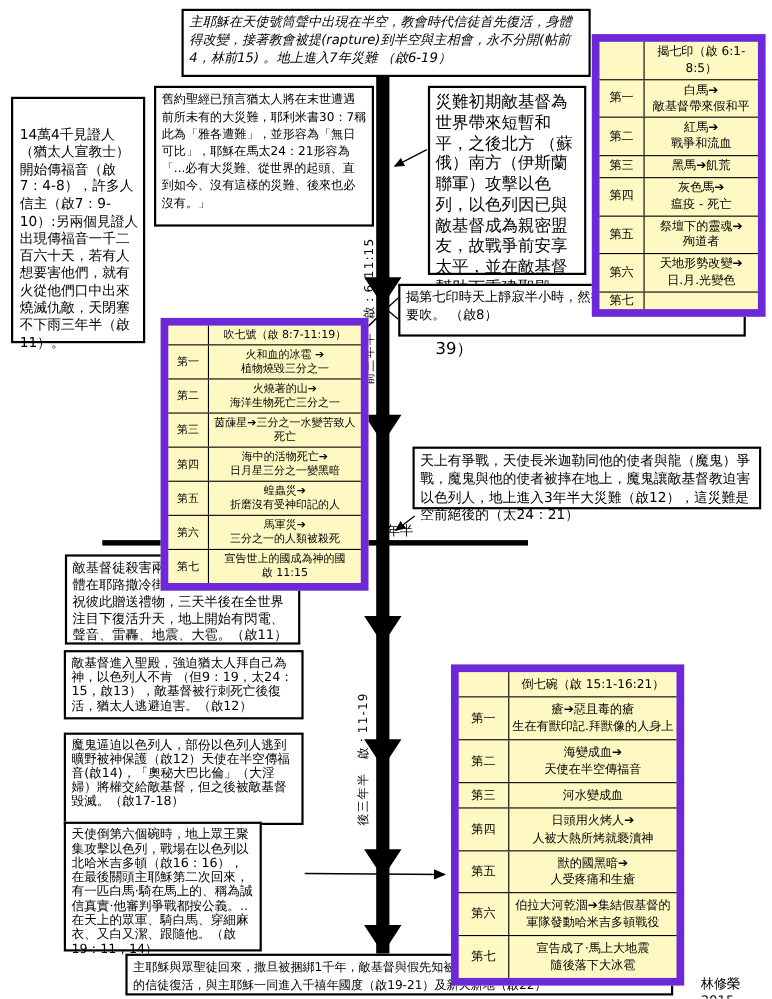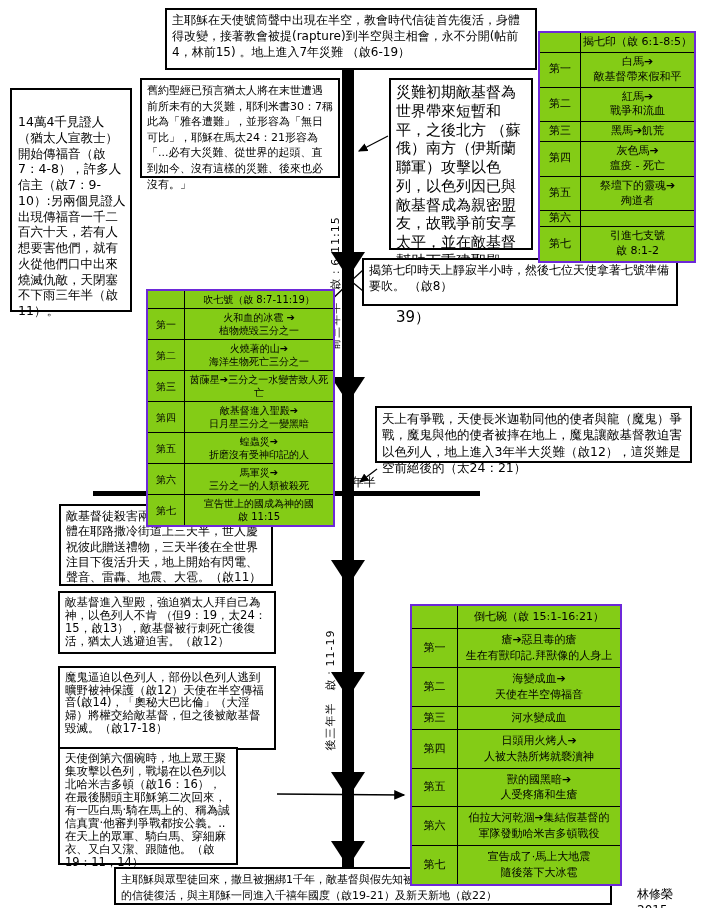--- a/index.html
+++ b/index.html
@@ -10,21 +10,21 @@
   
   .tline{position:absolute;left:342px;width:12px;background:#000;}
   .ah{position:absolute;left:331px;width:0;height:0;
       border-left:17px solid transparent;border-right:17px solid transparent;
       border-top:26px solid #000;}
   #midline{position:absolute;left:93px;top:491px;width:387px;height:5px;background:#000;}
   .vlabel{position:absolute;width:170px;height:14px;font-size:11px;line-height:14px;
           white-space:nowrap;text-align:center;transform:rotate(-90deg);letter-spacing:1px;}
   #mid-label{position:absolute;left:344px;top:474px;font-size:12px;}
   
-  .rtable{position:absolute;border:2px solid #6d28d9;background:#84cc16;box-sizing:border-box;}
+  .rtable{position:absolute;border:7px solid #6d28d9;background:#fef9c3;box-sizing:border-box;}
   .trow{display:flex;border-top:1px solid #000;}
   .trow:first-child{border-top:none;}
   .tnum{width:40px;flex-shrink:0;border-right:1px solid #000;display:flex;
         align-items:center;justify-content:center;}
   .tcontent{flex:1;text-align:center;padding:2px 2px;display:flex;flex-direction:column;
             justify-content:center;}
   #seals-table{left:538px;top:31px;width:158px;font-size:11px;line-height:1.35;}
   #trumpets-table{left:146px;top:289px;width:189px;font-size:10px;line-height:1.3;}
   #trumpets-table .tnum{width:36px;}
   #bowls-table{left:410px;top:604px;width:212px;font-size:11px;line-height:1.45;}
@@ -58,25 +58,25 @@
     </defs>
     <line x1="507" y1="125" x2="531" y2="97" stroke="#000" stroke-width="1.4" marker-end="url(#ar)"></line>
     <line x1="388" y1="136" x2="359" y2="151" stroke="#000" stroke-width="1.2" marker-end="url(#ar)"></line>
     <line x1="363" y1="270" x2="351" y2="281" stroke="#000" stroke-width="1.2"></line>
     <line x1="363" y1="291" x2="351" y2="281" stroke="#000" stroke-width="1.2"></line>
     <line x1="351" y1="281" x2="323" y2="308" stroke="#000" stroke-width="1.4" marker-end="url(#ar)"></line>
     <line x1="377" y1="469" x2="360" y2="482" stroke="#000" stroke-width="1.2" marker-end="url(#ar)"></line>
     <line x1="277" y1="794" x2="404" y2="795" stroke="#000" stroke-width="1.4" marker-end="url(#ar)"></line>
   </svg>
 
-  <div class="box" style="left:165px;top:8px;width:372px;height:62px;">主耶穌在天使號筒聲中出現在半空，教會時代信徒首先復活，身體得改變，接著教會被提(rapture)到半空與主相會，永不分開(帖前4，林前15) 。地上進入7年災難 （啟6-19）</div>
+  <div class="box" style="left:165px;top:8px;width:372px;height:62px;font-style:italic;">主耶穌在天使號筒聲中出現在半空，教會時代信徒首先復活，身體得改變，接著教會被提(rapture)到半空與主相會，永不分開(帖前4，林前15) 。地上進入7年災難 （啟6-19）</div>
 
   <div class="box" style="left:10px;top:88px;width:122px;height:224px;font-size:12.5px;line-height:1.26;padding:24px 4px 4px 6px;">14萬4千見證人（猶太人宣教士）開始傳福音（啟 7：4-8），許多人信主（啟7：9-10）:另兩個見證人出現傳福音一千二百六十天，若有人想要害他們，就有火從他們口中出來燒滅仇敵，天閉塞不下雨三年半（啟11）。</div>
 
-  <div class="box" style="left:140px;top:78px;width:200px;height:100px;font-size:11px;line-height:1.42;">舊約聖經已預言猶太人將在末世遭遇前所未有的大災難，耶利米書30：7稱此為「雅各遭難」，並形容為「無日可比」，耶穌在馬太24：21形容為「...必有大災難、從世界的起頭、直到如今、沒有這樣的災難、後來也必沒有。」</div>
+  <div class="box" style="left:140px;top:78px;width:200px;height:128px;font-size:11px;line-height:1.42;">舊約聖經已預言猶太人將在末世遭遇前所未有的大災難，耶利米書30：7稱此為「雅各遭難」，並形容為「無日可比」，耶穌在馬太24：21形容為「...必有大災難、從世界的起頭、直到如今、沒有這樣的災難、後來也必沒有。」</div>
 
   <div class="box" style="left:389px;top:78px;width:144px;height:172px;font-size:15px;line-height:1.25;">災難初期敵基督為世界帶來短暫和平，之後北方 （蘇俄）南方（伊斯蘭聯軍）攻擊以色列，以色列因已與敵基督成為親密盟友，故戰爭前安享太平，並在敵基督幫助下重建聖殿。南北聯軍被擊敗。 （以西結書38，39）</div>
 
   <div class="box" style="left:362px;top:258px;width:316px;height:48px;">揭第七印時天上靜寂半小時，然後七位天使拿著七號準備要吹。 （啟8）</div>
 
   <div class="box" style="left:375px;top:406px;width:317px;height:57px;font-size:12.5px;line-height:1.3;">天上有爭戰，天使長米迦勒同他的使者與龍（魔鬼）爭戰，魔鬼與他的使者被摔在地上，魔鬼讓敵基督教迫害以色列人，地上進入3年半大災難（啟12），這災難是空前絕後的（太24：21）</div>
 
   <div class="box" style="left:59px;top:504px;width:214px;height:82px;font-size:12px;line-height:1.28;">敵基督徒殺害兩個見證人，他們的屍體在耶路撒冷街道上三天半，世人慶祝彼此贈送禮物，三天半後在全世界注目下復活升天，地上開始有閃電、聲音、雷轟、地震、大雹。（啟11）</div>
 
   <div class="box" style="left:58px;top:591px;width:218px;height:63px;font-size:11.5px;line-height:1.12;">敵基督進入聖殿，強迫猶太人拜自己為神，以色列人不肯 （但9：19，太24：15，啟13），敵基督被行刺死亡後復活，猶太人逃避迫害。（啟12）</div>
@@ -126,27 +126,27 @@
     </div>
     <div class="trow">
       <div class="tnum">第五</div>
       <div class="tcontent">
           <div>祭壇下的靈魂➔</div>
           <div>殉道者</div>
         </div>
     </div>
     <div class="trow">
       <div class="tnum">第六</div>
+      <div class="tcontent">
+          <div>天地形勢改變➔</div>
+          <div>日.月.光變色</div>
+        </div>
     </div>
     <div class="trow">
       <div class="tnum">第七</div>
-      <div class="tcontent">
-          <div>引進七支號</div>
-          <div>啟 8:1-2</div>
-        </div>
     </div>
   </div>
 
   <div class="rtable" id="trumpets-table">
     <div class="trow">
       <div class="tnum"></div>
       <div class="tcontent">
           <div>吹七號（啟 8:7-11:19）</div>
         </div>
     </div>
@@ -167,21 +167,21 @@
     <div class="trow">
       <div class="tnum">第三</div>
       <div class="tcontent">
           <div>茵蔯星➔三分之一水變苦致人死亡</div>
           <div></div>
         </div>
     </div>
     <div class="trow">
       <div class="tnum">第四</div>
       <div class="tcontent">
-          <div>敵基督進入聖殿➔</div>
+          <div>海中的活物死亡➔</div>
           <div>日月星三分之一變黑暗</div>
         </div>
     </div>
     <div class="trow">
       <div class="tnum">第五</div>
       <div class="tcontent">
           <div>蝗蟲災➔</div>
           <div>折磨沒有受神印記的人</div>
         </div>
     </div>

